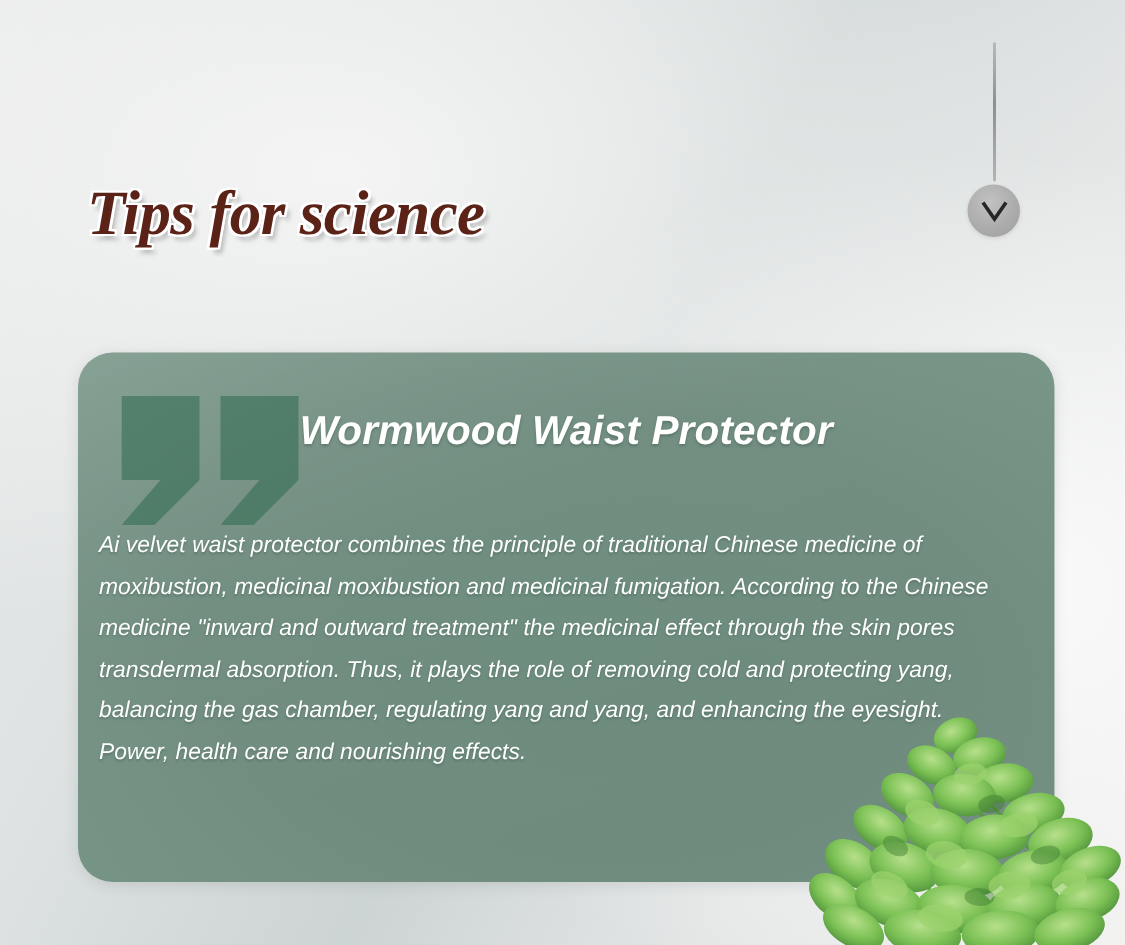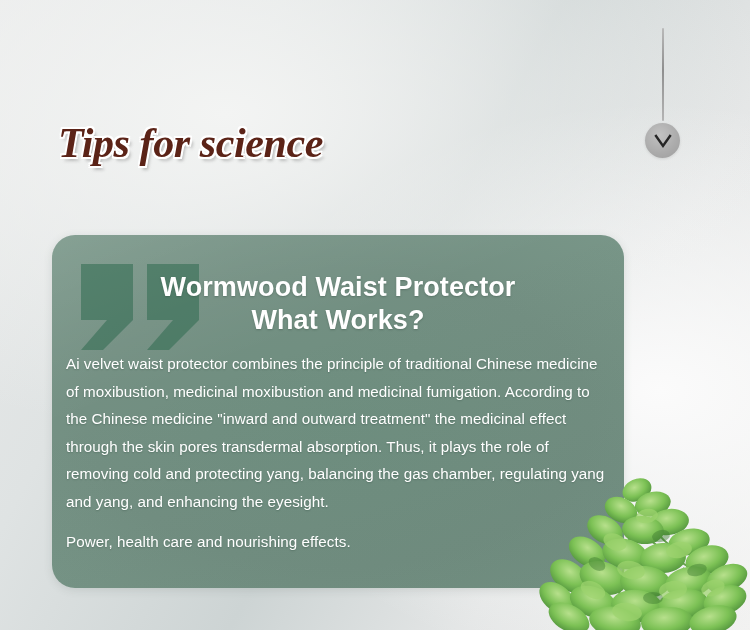--- a/index.html
+++ b/index.html
@@ -57,26 +57,27 @@
     background:radial-gradient(circle at 42% 34%, #c2c2c2 0%, #ababab 58%, #9d9d9d 100%);
     display:flex; align-items:center; justify-content:center;
     box-shadow:0 1px 3px rgba(0,0,0,0.10);
   }
   .scroll-btn svg { display:block; }
 
   
   .card {
     position:absolute;
     left:52px; top:235px;
-    width:572px; height:353px;
+    width:651px; height:353px;
     border-radius:23px;
     overflow:hidden;
     background:
       radial-gradient(ellipse 560px 330px at 50% 52%, #6f8f80 0%, #738f82 45%, #7d9c8d 100%);
     box-shadow:0 2px 9px rgba(90,100,95,0.16);
+    font-style:italic;
   }
   .card-sheen {
     position:absolute; inset:0;
     background:linear-gradient(160deg, rgba(255,255,255,0.10) 0%, rgba(255,255,255,0) 34%, rgba(40,70,55,0.08) 100%);
     pointer-events:none;
   }
 
   
   .quotes {
     position:absolute;
@@ -105,21 +106,21 @@
     position:absolute;
     left:14px; right:14px; top:115px;
     text-align:left;
     color:#ffffff;
     font-size:15.2px;
     line-height:27.5px;
     letter-spacing:0.05px;
     text-shadow:0 1px 1.5px rgba(45,70,58,0.32);
   }
   .card-body p { margin:0; }
-  .card-body .tail { margin-top:13px; }
+  .card-body .tail { margin-top:0; }
 
   
   .plant {
     position:absolute;
     left:497px; top:418px;
     width:253px; height:212px;
     pointer-events:none;
   }
   .plant svg { display:block; }
 </style>
@@ -146,21 +147,20 @@
 
     <div class="quotes">
       <svg width="122" height="86" viewBox="0 0 122 86">
         <path d="M0 0 H52 V56 L22 86 L0 86 L26 56 H0 Z" fill="#2f6b50"></path>
         <path d="M66 0 H118 V56 L88 86 L66 86 L92 56 H66 Z" fill="#2f6b50"></path>
       </svg>
     </div>
 
     <div class="card-heading">
       <span>Wormwood Waist Protector</span>
-      <span>What Works?</span>
     </div>
 
     <div class="card-body">
       <p>Ai velvet waist protector combines the principle of traditional Chinese medicine of moxibustion, medicinal moxibustion and medicinal fumigation. According to the Chinese medicine "inward and outward treatment" the medicinal effect through the skin pores transdermal absorption. Thus, it plays the role of removing cold and protecting yang, balancing the gas chamber, regulating yang and yang, and enhancing the eyesight.</p>
       <p class="tail">Power, health care and nourishing effects.</p>
     </div>
   </div>
 
   <div class="plant">
     <svg width="253" height="212" viewBox="0 0 253 212">

